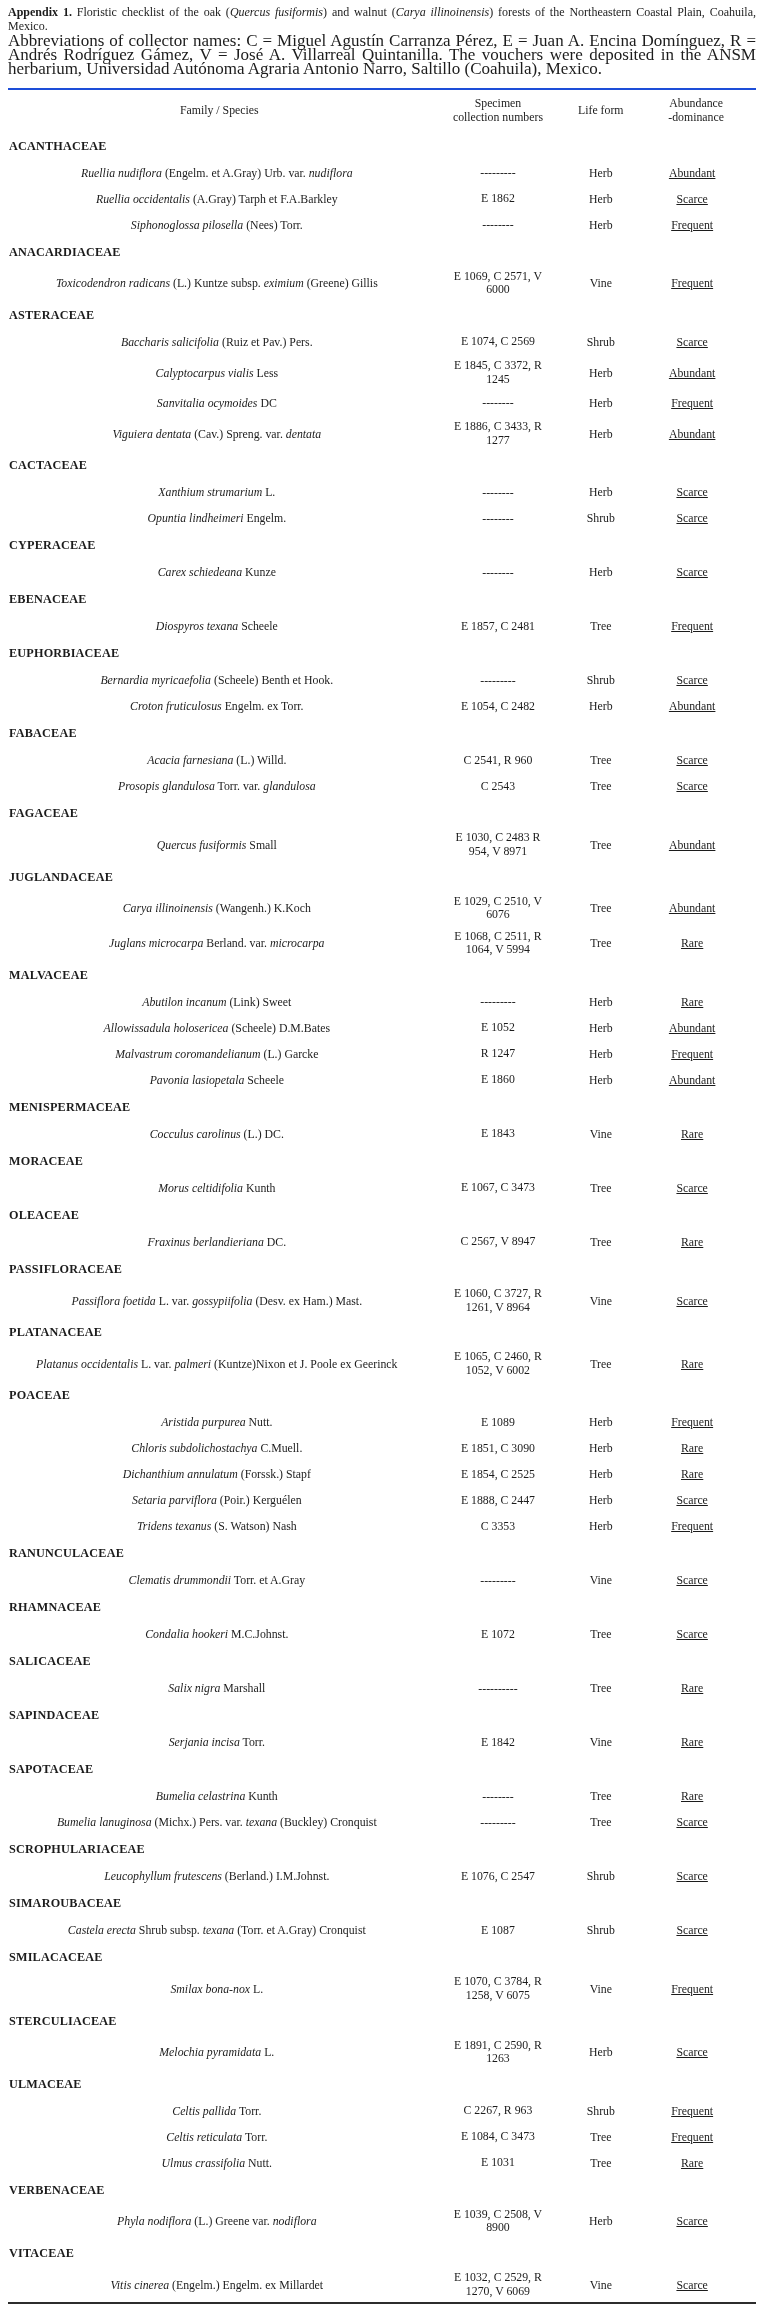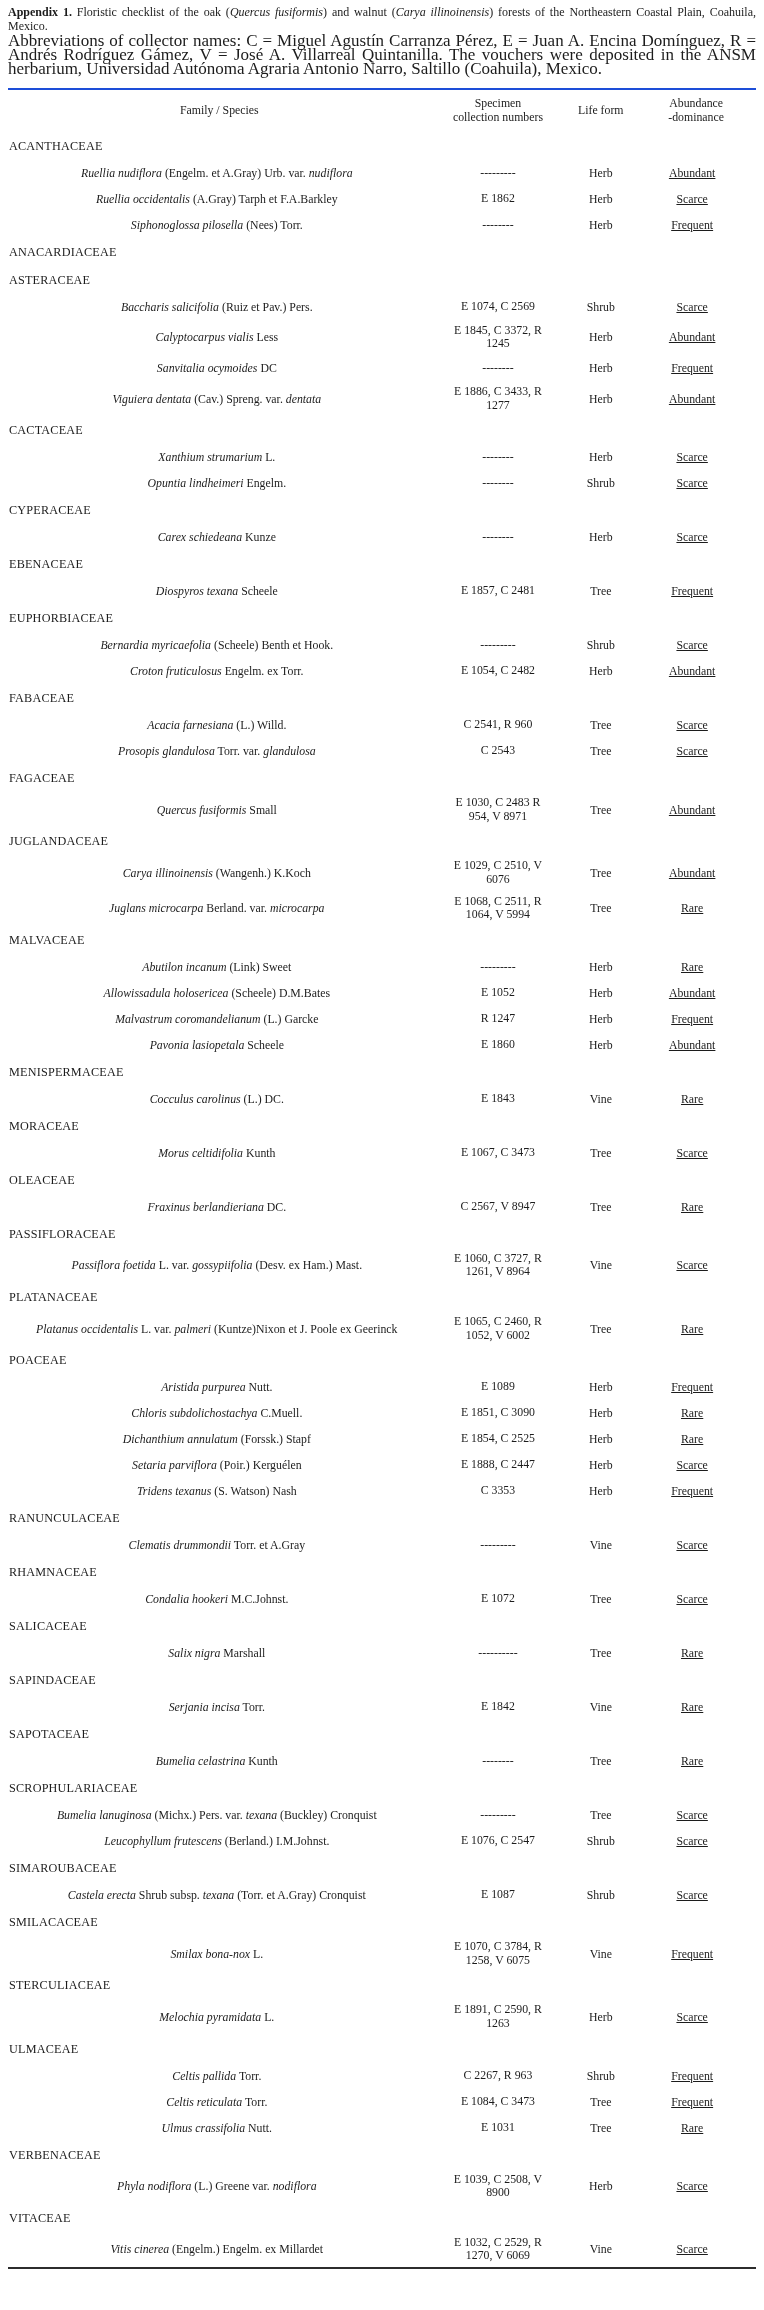--- a/index.html
+++ b/index.html
@@ -53,20 +53,21 @@
     vertical-align: middle;
     line-height: 14px;
   }
   td.sp { text-align: center; padding: 6px 6px 6px 1px; }
   td.sp .it { font-style: italic; }
   td.fam {
     text-align: left;
     padding: 7px 0 7px 1px;
     font-size: 12.2px;
     letter-spacing: 0.2px;
+    font-weight: bold;
   }
   td.num { text-align: center; padding: 4px 0; line-height: 13.6px; }
   td.num span { display: inline-block; max-width: 104px; }
   td.lf  { text-align: center; padding: 6px 0; }
   td.ab  { text-align: center; padding: 6px 8px 6px 0; text-decoration: underline; }
 </style>
 </head>
 <body>
 
 <div class="page">
@@ -111,20 +112,26 @@
         <tr>
           <td class="sp"><span class="it">Siphonoglossa pilosella</span><span> (Nees) Torr.</span></td>
           <td class="num"><span>--------</span></td>
           <td class="lf">Herb</td>
           <td class="ab">Frequent</td>
         </tr>
         <tr>
           <td colspan="4" class="fam">ANACARDIACEAE</td>
         </tr>
         <tr>
+          <td class="sp"><span class="it">Toxicodendron radicans</span><span> (L.) Kuntze subsp. </span><span class="it">eximium</span><span> (Greene) Gillis</span></td>
+          <td class="num"><span>E 1069, C 2571, V 6000</span></td>
+          <td class="lf">Vine</td>
+          <td class="ab">Frequent</td>
+        </tr>
+        <tr>
           <td colspan="4" class="fam">ASTERACEAE</td>
         </tr>
         <tr>
           <td class="sp"><span class="it">Baccharis salicifolia</span><span> (Ruiz et Pav.) Pers.</span></td>
           <td class="num"><span>E 1074, C 2569</span></td>
           <td class="lf">Shrub</td>
           <td class="ab">Scarce</td>
         </tr>
         <tr>
           <td class="sp"><span class="it">Calyptocarpus vialis</span><span> Less</span></td>
@@ -375,29 +382,29 @@
         <tr>
           <td colspan="4" class="fam">SAPOTACEAE</td>
         </tr>
         <tr>
           <td class="sp"><span class="it">Bumelia celastrina</span><span> Kunth</span></td>
           <td class="num"><span>--------</span></td>
           <td class="lf">Tree</td>
           <td class="ab">Rare</td>
         </tr>
         <tr>
-          <td colspan="4" class="fam">SCROPHULARIACEAE</td>
-        </tr>
-        <tr>
           <td class="sp"><span class="it">Bumelia lanuginosa</span><span> (Michx.) Pers. var. </span><span class="it">texana</span><span> (Buckley) Cronquist</span></td>
           <td class="num"><span>---------</span></td>
           <td class="lf">Tree</td>
           <td class="ab">Scarce</td>
         </tr>
         <tr>
+          <td colspan="4" class="fam">SCROPHULARIACEAE</td>
+        </tr>
+        <tr>
           <td class="sp"><span class="it">Leucophyllum frutescens</span><span> (Berland.) I.M.Johnst.</span></td>
           <td class="num"><span>E 1076, C 2547</span></td>
           <td class="lf">Shrub</td>
           <td class="ab">Scarce</td>
         </tr>
         <tr>
           <td colspan="4" class="fam">SIMAROUBACEAE</td>
         </tr>
         <tr>
           <td class="sp"><span class="it">Castela erecta</span><span> Shrub subsp. </span><span class="it">texana</span><span> (Torr. et A.Gray) Cronquist</span></td>

